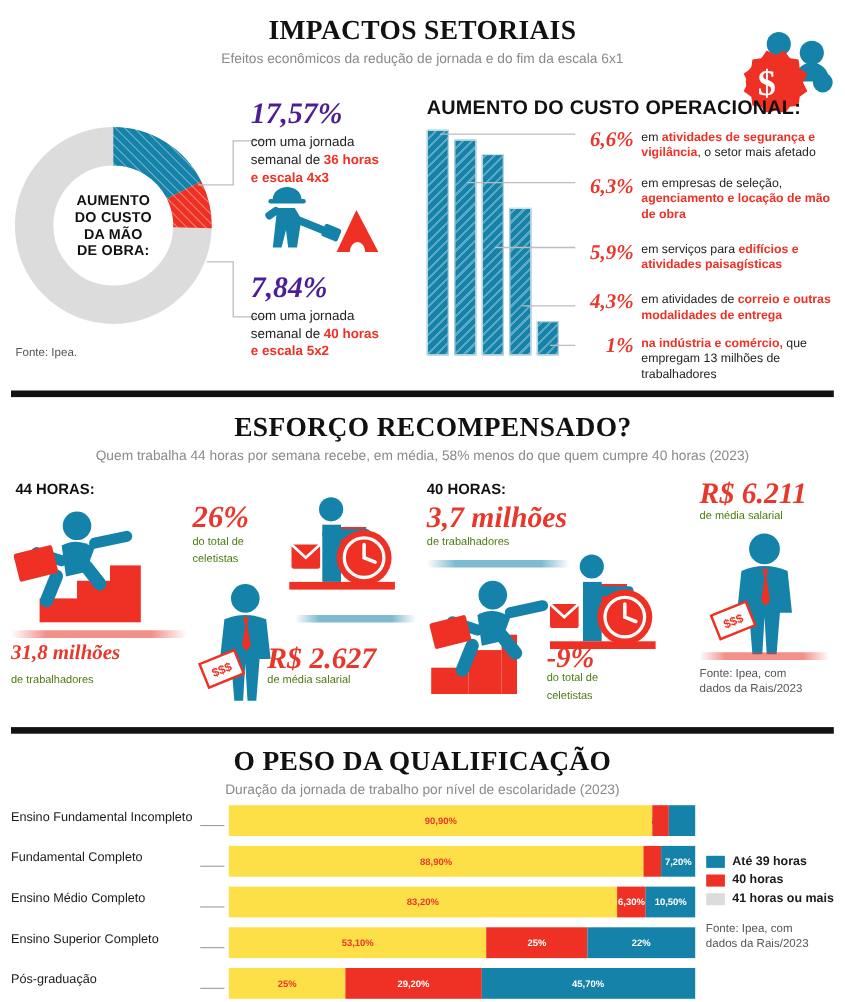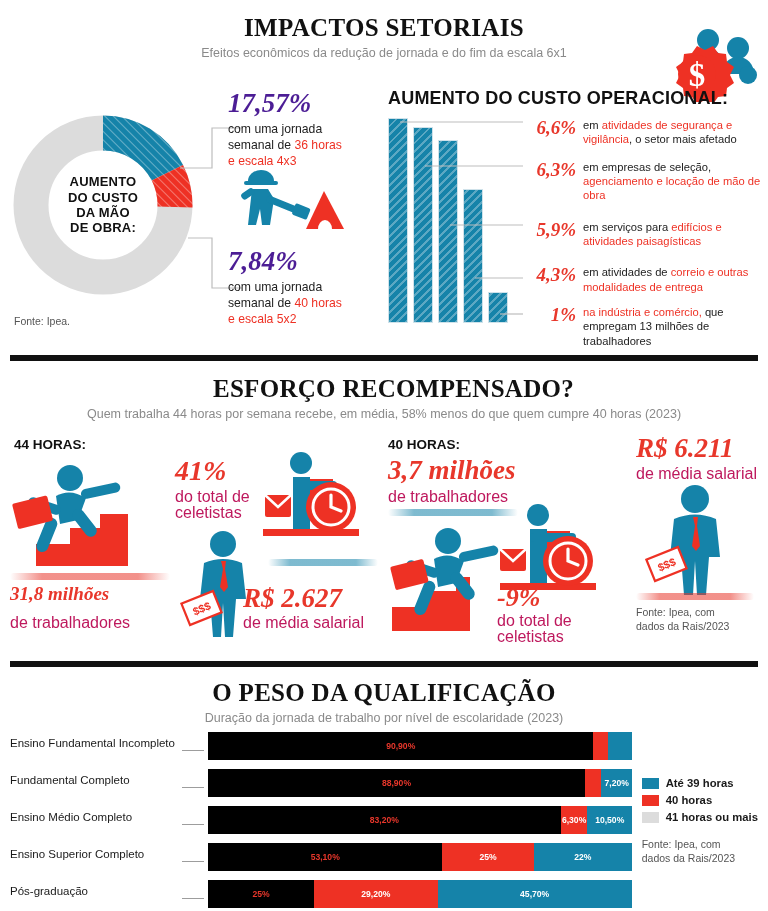--- a/index.html
+++ b/index.html
@@ -22,21 +22,21 @@
     color: #111;
   }
   .sec-sub {
     text-align: center;
     font-size: 12.5px;
     color: #8a8a8a;
     margin-top: 4px;
   }
   .divider { height: 6px; background: #111; margin: 0 10px; }
   .red { color: #ee3124; }
-  .bold { font-weight: normal; margin-top: 33px; }
+  .bold { font-weight: bold; margin-top: 33px; }
   .serif-num {
     font-family: "Liberation Serif", serif;
     font-style: italic;
     font-weight: bold;
     color: #4c1d95;
   }
   .src {
     font-size: 10.5px;
     color: #555;
     line-height: 1.35;
@@ -76,33 +76,33 @@
   .btxt { font-size: 11.2px; line-height: 1.28; margin-left: 7px; color:#222; }
 
   
   #sec2 { position: relative; height: 300px; }
   #s2-title { padding-top: 14px; margin-left: 19px; }
   .hdr { position:absolute; font-size: 13.5px; font-weight: bold; color:#111; }
   .big-num { font-family:"Liberation Serif",serif; font-style:italic; font-weight:bold; color:#e8372b; }
   .smudge-red, .smudge-blue { position:absolute; height: 7px; border-radius: 4px; opacity:.55; }
   .smudge-red { background: linear-gradient(90deg,rgba(232,55,43,0) 0%,#e8372b 20%,#e8372b 80%,rgba(232,55,43,0) 100%); }
   .smudge-blue { background: linear-gradient(90deg,rgba(21,131,169,0) 0%,#1583a9 20%,#1583a9 80%,rgba(21,131,169,0) 100%); }
-  .lbl-sm { font-size: 16px; line-height:1.25; color:#be185d; }
+  .lbl-sm { font-size: 10px; line-height:1.25; color:#4d7c0f; }
 
   
   #sec3 { position: relative; height: 250px; }
   #s3-title { padding-top: 12px; }
   .qrow { position:absolute; left: 10px; width: 748px; height: 28px; }
   .qlabel { position:absolute; left:0; top:5px; width: 168px; text-align:left;
             font-size: 11.5px; color:#1a1a1a; }
   .qdash { position:absolute; left: 172px; top: 18px; width: 22px; height: 1.4px; background:#9d9d9d; }
   .qbar { position:absolute; left: 198px; top: 0; width: 424px; height: 28px; display:flex; }
   .seg { height:100%; display:flex; align-items:center; justify-content:center;
          font-size: 8.6px; font-weight: bold; overflow:hidden; white-space:nowrap; }
-  .seg.g { background:#000000; color:#e8372b; }
+  .seg.g { background:#fde047; color:#e8372b; }
   .seg.r { background:#ee3124; color:#ffffff; }
   .seg.b { background:#1583a9; color:#ffffff; }
   .seg-out { position:absolute; font-size:8.6px; font-weight:bold; color:#1a1a1a; top:9px; }
 
   .legend { position:absolute; right: 10px; }
   .lrow { display:flex; align-items:center; margin-bottom: 5px; }
   .swatch { width: 17px; height: 11px; margin-right: 7px; flex:none; }
   .lrow span { font-size: 11.3px; font-weight:bold; color:#1a1a1a; }
 </style>
 </head>
@@ -259,21 +259,21 @@
       <rect x="22" y="40" width="34" height="10" rx="5" fill="#1583a9" transform="rotate(18 22 40)"></rect>
       <rect x="72" y="34" width="40" height="10" rx="5" fill="#1583a9" transform="rotate(-12 72 34)"></rect>
       <rect x="40" y="60" width="12" height="36" rx="6" fill="#1583a9" transform="rotate(22 40 60)"></rect>
       <rect x="62" y="58" width="12" height="32" rx="6" fill="#1583a9" transform="rotate(-38 62 58)"></rect>
       <rect x="4" y="48" width="36" height="26" rx="2" fill="#ee3124" transform="rotate(-14 4 48)"></rect>
     </svg>
     <div class="smudge-red" style="left:10px; top:212px; width:160px"></div>
     <div class="big-num" style="position:absolute;left:10px;top:222px;font-size:19px">31,8 milhões</div>
     <div class="lbl-sm" style="position:absolute;left:10px;top:252px">de trabalhadores</div>
 
-    <div class="big-num" style="position:absolute;left:175px;top:94px;font-size:28px">41%</div>
+    <div class="big-num" style="position:absolute;left:175px;top:94px;font-size:28px">26%</div>
     <div class="lbl-sm" style="position:absolute;left:175px;top:126px">do total de</div>
     <div class="lbl-sm" style="position:absolute;left:175px;top:142px">celetistas</div>
 
     <svg style="position:absolute;left:255px;top:88px;width:110px;height:104px" viewBox="0 0 110 104">
       <path d="M40 30 L78 30 L78 76 z" fill="#ee3124"></path>
       <circle cx="46" cy="14" r="11" fill="#1583a9"></circle>
       <rect x="38" y="28" width="17" height="52" fill="#1583a9"></rect>
       <rect x="38" y="32" width="44" height="9" rx="4" fill="#1583a9"></rect>
       <rect x="8" y="80" width="96" height="7" fill="#ee3124"></rect>
       <rect x="10" y="46" width="26" height="22" rx="2" fill="#ee3124"></rect>

